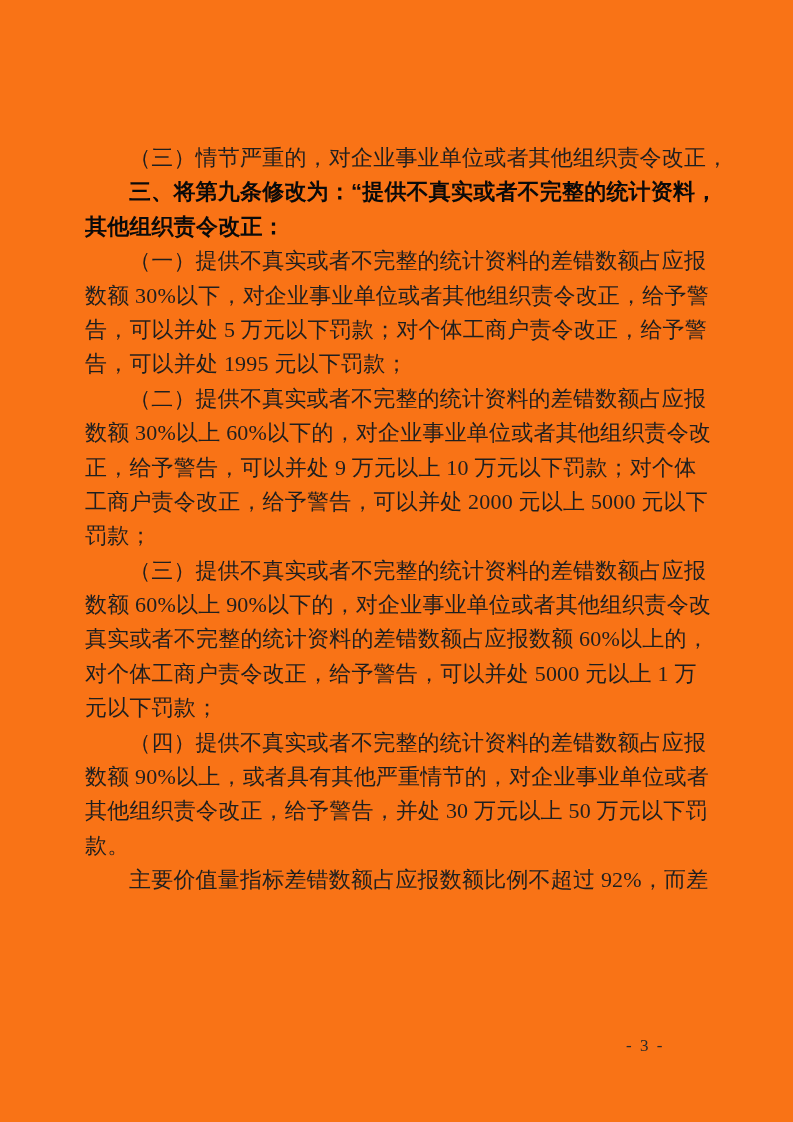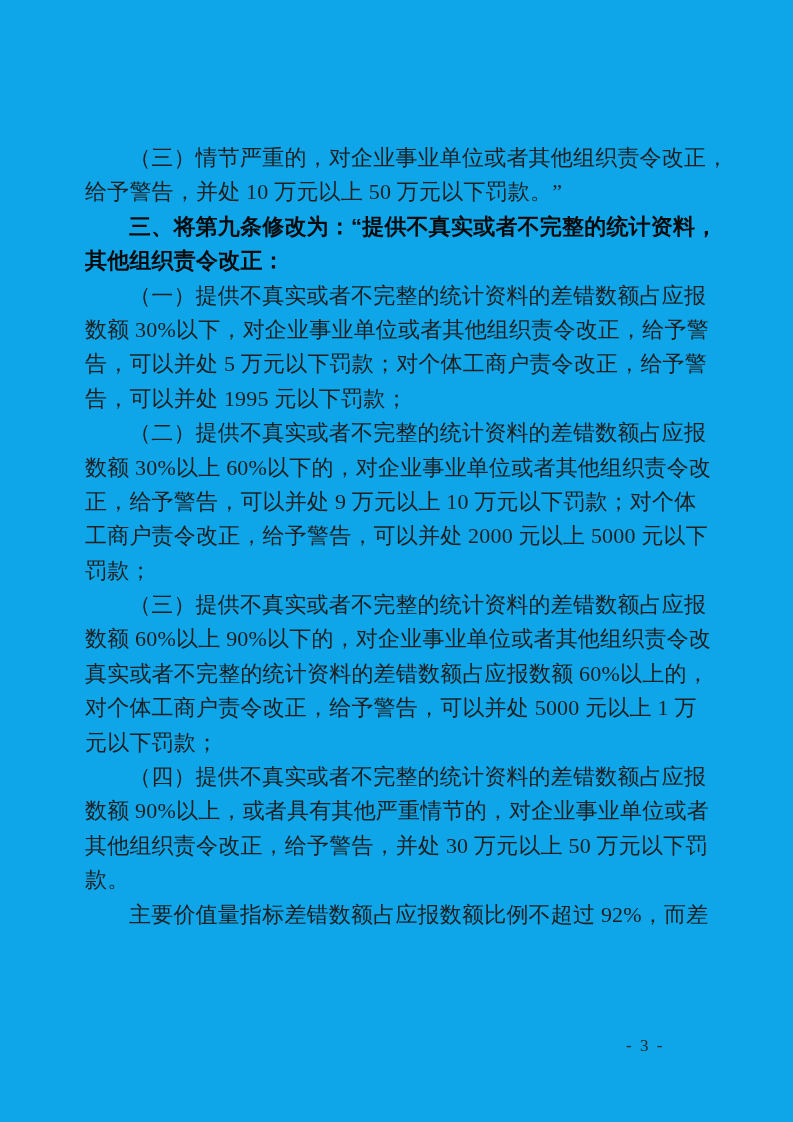--- a/index.html
+++ b/index.html
@@ -5,21 +5,21 @@
   html, body {
     margin: 0;
     padding: 0;
     background: #e8e8e8;
   }
   .page {
     position: relative;
     width: 793px;
     height: 1122px;
     margin: 0 auto;
-    background: #0ea5e9;
+    background: #f97316;
     overflow: hidden;
     font-family: "Liberation Serif", "DejaVu Serif", serif;
   }
   .text-block {
     position: absolute;
     left: 85px;
     top: 141px;
     width: 632px;
   }
   .line {
@@ -47,21 +47,20 @@
     letter-spacing: 2px;
     font-family: "Liberation Serif", "DejaVu Serif", serif;
   }
 </style>
 </head>
 <body>
 
 <div class="page">
   <div class="text-block">
       <div class="line indent">（三）情节严重的，对企业事业单位或者其他组织责令改正，</div>
-      <div class="line">给予警告，并处 10 万元以上 50 万元以下罚款。”</div>
       <div class="line bold indent">三、将第九条修改为：“提供不真实或者不完整的统计资料，</div>
       <div class="line bold">其他组织责令改正：</div>
       <div class="line indent">（一）提供不真实或者不完整的统计资料的差错数额占应报</div>
       <div class="line">数额 30%以下，对企业事业单位或者其他组织责令改正，给予警</div>
       <div class="line">告，可以并处 5 万元以下罚款；对个体工商户责令改正，给予警</div>
       <div class="line">告，可以并处 1995 元以下罚款；</div>
       <div class="line indent">（二）提供不真实或者不完整的统计资料的差错数额占应报</div>
       <div class="line">数额 30%以上 60%以下的，对企业事业单位或者其他组织责令改</div>
       <div class="line">正，给予警告，可以并处 9 万元以上 10 万元以下罚款；对个体</div>
       <div class="line">工商户责令改正，给予警告，可以并处 2000 元以上 5000 元以下</div>

